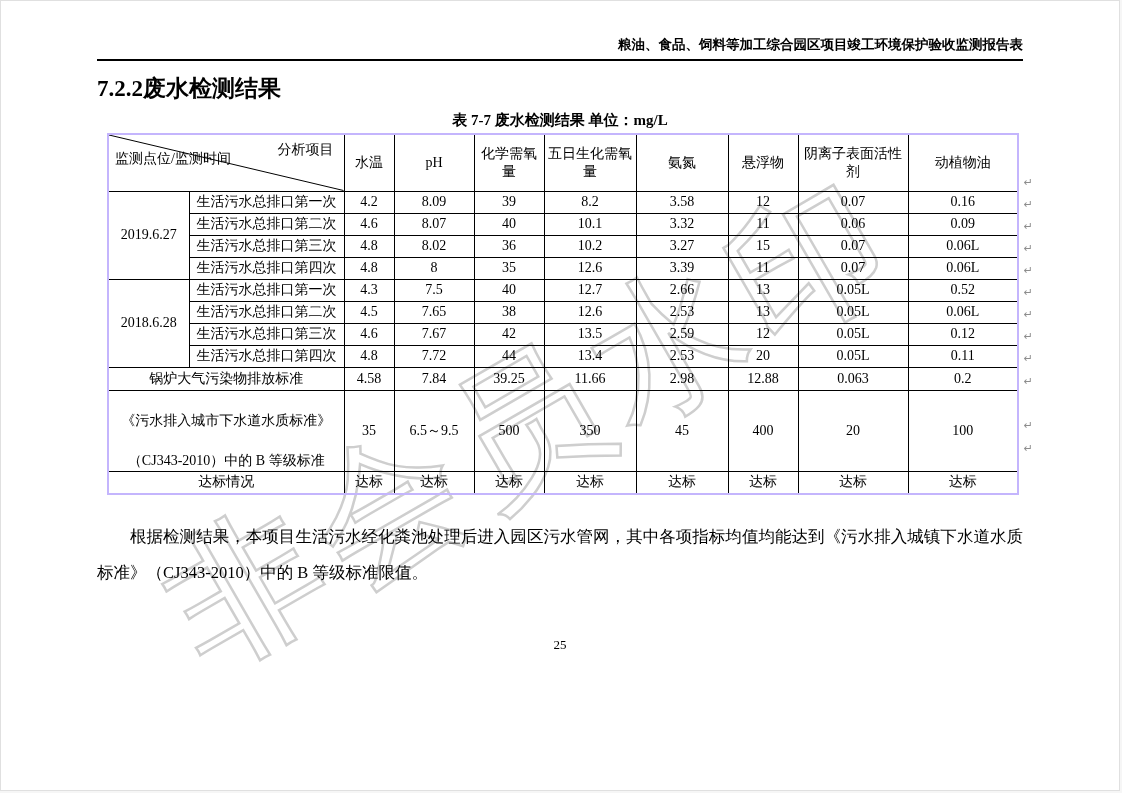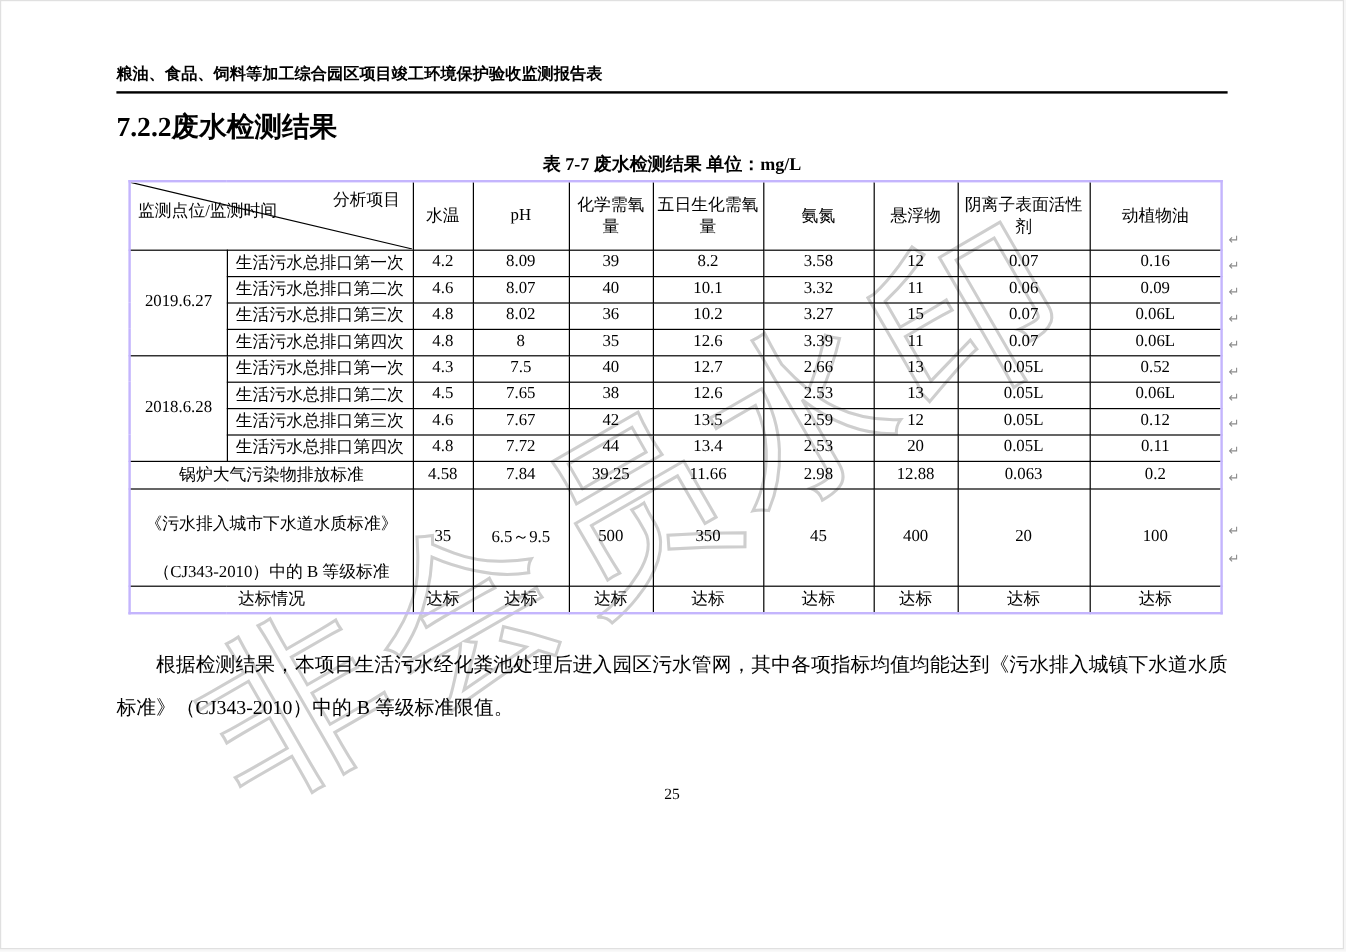--- a/index.html
+++ b/index.html
@@ -7,21 +7,21 @@
     width:1122px; height:793px; background:#f6f6f6;
     font-family:"Liberation Serif","DejaVu Serif",serif; color:#000;
   }
   .page {
     position:relative; width:1120px; height:791px; background:#ffffff;
     border:1px solid #e0e0e0; overflow:hidden; box-sizing:border-box;
   }
   .watermark-svg { position:absolute; left:0; top:0; z-index:0; pointer-events:none; }
   .content { position:relative; z-index:1; padding:0 96px; }
 
-  .doc-header { text-align:left; padding-top:52px; font-size:13.5px; font-weight:bold; }
+  .doc-header { text-align:right; padding-top:35px; font-size:13.5px; font-weight:bold; }
   .header-rule { border-bottom:2px solid #000; margin-top:5px; }
 
   .para { font-size:16.5px; line-height:36px; text-align:justify; margin:24px 0 0 0; }
   .indent { text-indent:2em; }
 
   .section-heading { font-size:23px; font-weight:bold; margin:12px 0 0 0; }
   .table-title { text-align:center; font-weight:bold; font-size:15px; margin:7px 0 3px 0; }
 
   .table-wrap { position:relative; margin-left:10px; width:910px; }
   table.wwt { border-collapse:collapse; table-layout:fixed; width:910px; border:2px solid #c4b5fd; }

